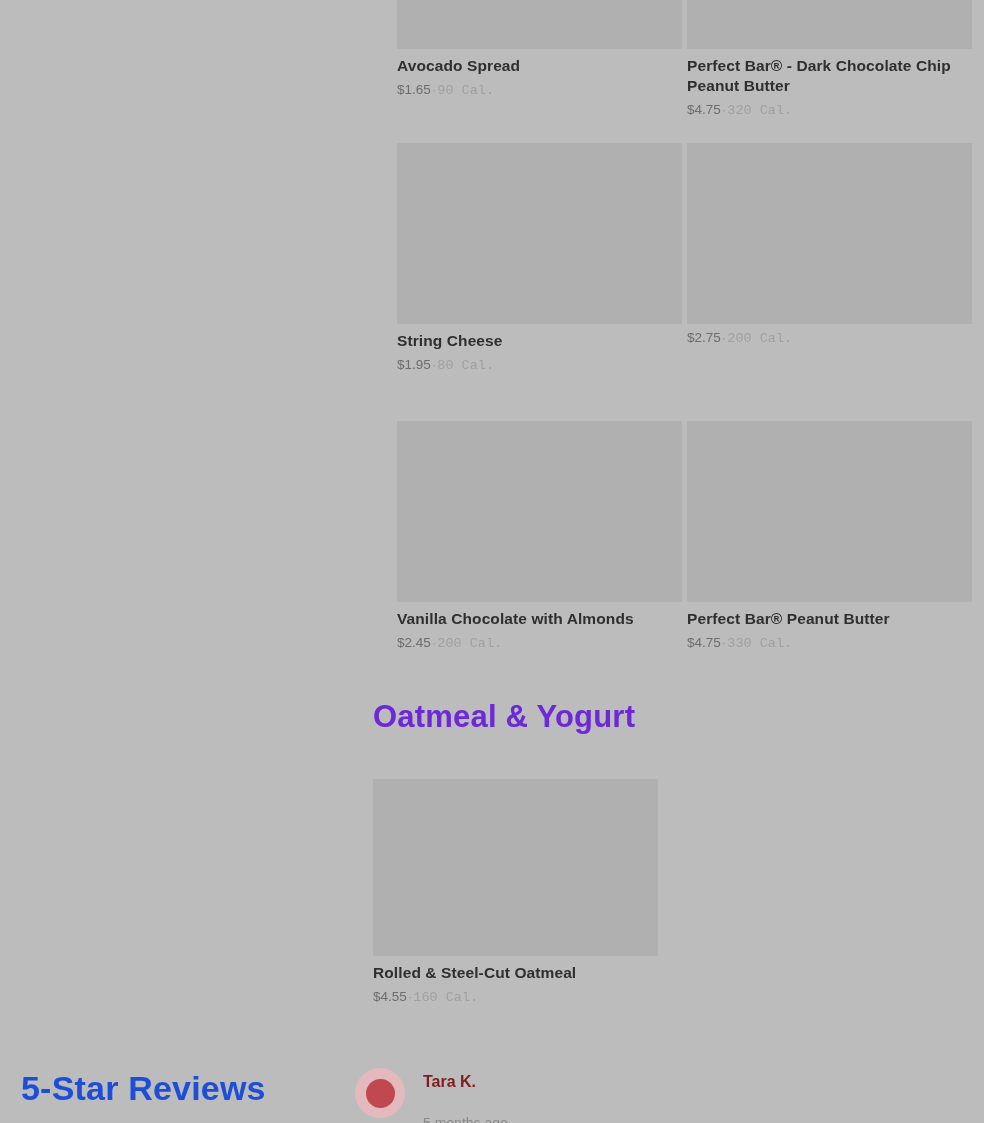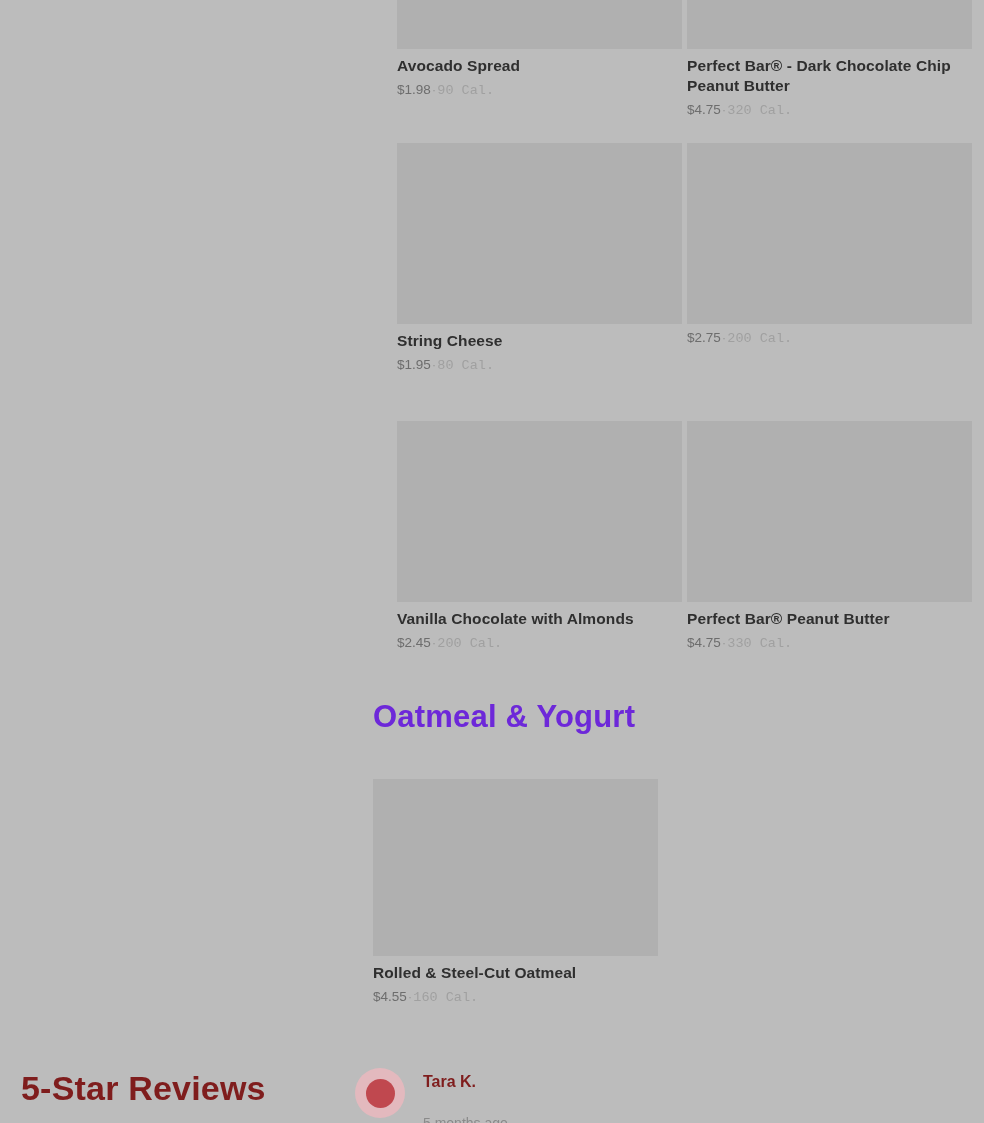--- a/index.html
+++ b/index.html
@@ -106,21 +106,21 @@
   }
   .section-block .card-thumb { height: 177px; }
 
   
   .reviews-heading {
     position: absolute;
     left: 21px;
     top: 1069px;
     font-size: 34px;
     font-weight: bold;
-    color: #7f1d1d;
+    color: #1d4ed8;
     letter-spacing: 0.2px;
   }
 
   .review {
     position: absolute;
     left: 355px;
     top: 1068px;
     display: flex;
     align-items: flex-start;
   }
@@ -164,21 +164,21 @@
 
 <div class="page">
 
   <div class="menu-area">
 
     <div class="grid row-1">
       <div class="menu-card col-left">
         <div class="card-thumb"></div>
         <div class="card-title">Avocado Spread</div>
         <div class="card-meta">
-          <span class="price">$1.98</span><span class="dot">·</span><span class="cal">90 Cal.</span>
+          <span class="price">$1.65</span><span class="dot">·</span><span class="cal">90 Cal.</span>
         </div>
       </div>
       <div class="menu-card col-right">
         <div class="card-thumb"></div>
         <div class="card-title">Perfect Bar® - Dark Chocolate Chip Peanut Butter</div>
         <div class="card-meta">
           <span class="price">$4.75</span><span class="dot">·</span><span class="cal">320 Cal.</span>
         </div>
       </div>
     </div>

